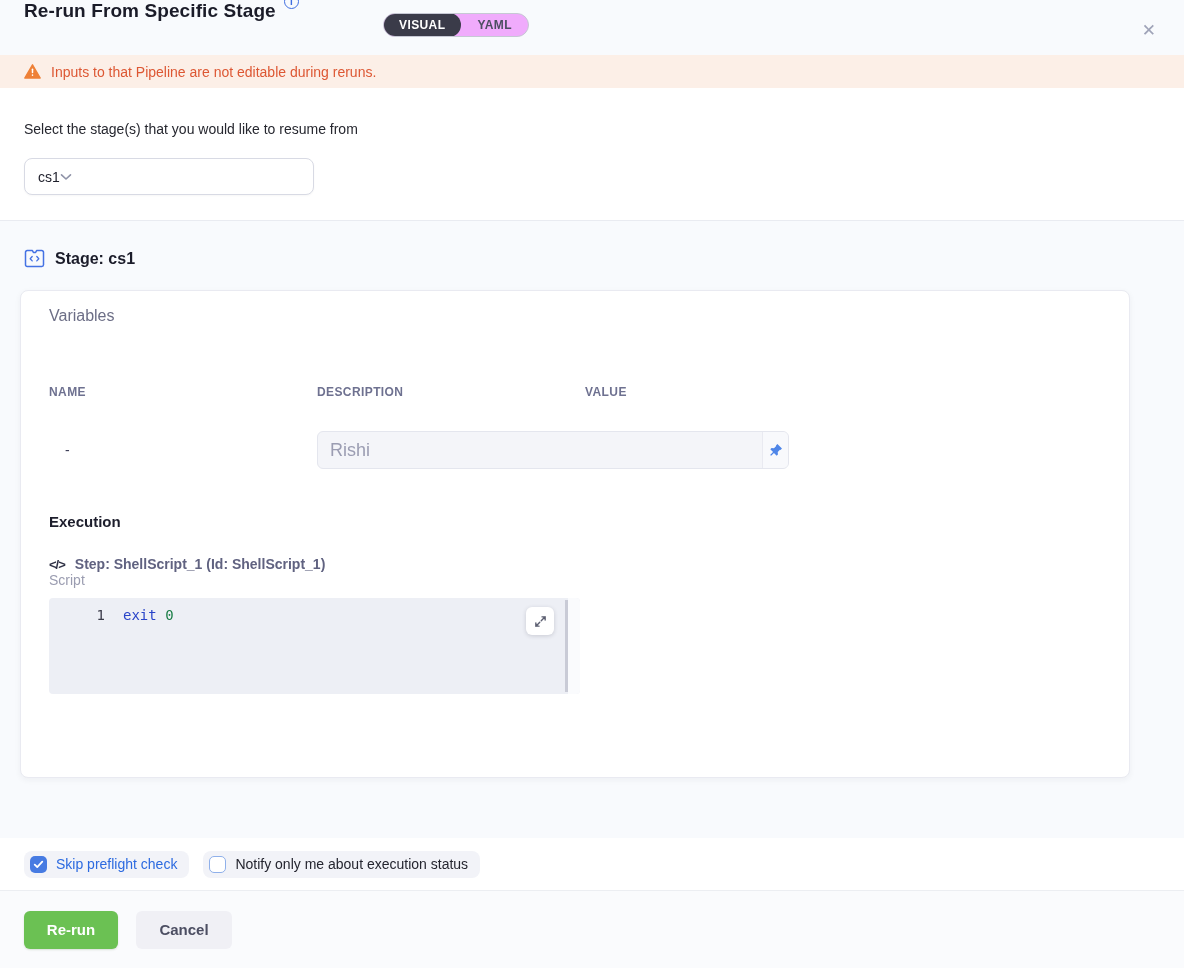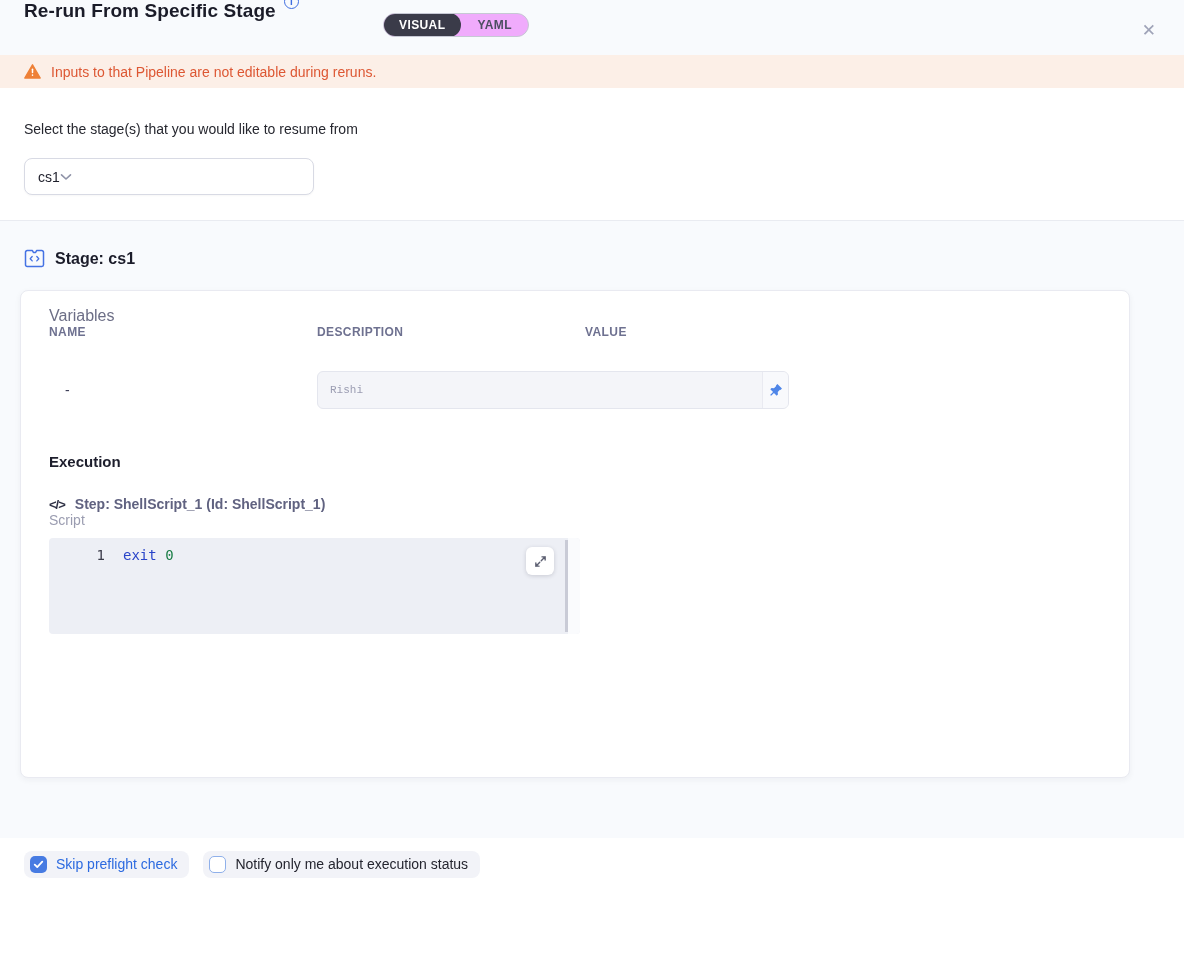--- a/index.html
+++ b/index.html
@@ -35,32 +35,32 @@
 
   
   .main { height:617px; background:#f8fafd; padding:28px 24px 0; }
   .stage-heading { display:flex; align-items:center; gap:10px; }
   .stage-heading-text { font-size:16px; font-weight:700; color:#1b1c2a; }
 
   .card { margin:22px 0 0 -4px; width:1110px; height:488px; background:#ffffff; border:1px solid #e9eaf1;
     border-radius:8px; box-shadow:0 2px 6px rgba(40,41,61,.05); padding:16px 28px 0; position:relative; }
   .variables-title { font-size:16px; font-weight:500; color:#6c6e86; }
 
-  .var-table { display:grid; grid-template-columns:268px 268px 472px; }
+  .var-table { margin-top:60px; display:grid; grid-template-columns:268px 268px 472px; }
   .col-header { font-size:12px; font-weight:700; color:#6e7190; letter-spacing:.4px; }
   .var-row { margin-top:32px; display:grid; grid-template-columns:268px 268px 472px; align-items:center; }
   .var-name-line { font-size:14px; }
   .var-name { font-weight:700; color:#1f2130; }
   .var-optional { color:#8b8ea3; font-weight:400; }
   .var-type { font-size:13px; color:#44465a; margin-top:4px; }
   .var-desc { font-size:14px; color:#3f415a; padding-left:16px; }
   .value-field { display:flex; align-items:stretch; width:472px; height:38px; border:1px solid #e4e6ee;
     border-radius:6px; background:#f4f5f9; overflow:hidden; }
-  .value-input { flex:1; border:none; outline:none; background:transparent; font-size:11px; color:#6a6c82;
-    padding:0 12px; font-family:Liberation Mono, monospace; }
+  .value-input { flex:1; border:none; outline:none; background:transparent; font-size:18px; color:#6a6c82;
+    padding:0 12px; font-family:Liberation Sans, sans-serif; }
   .value-input::placeholder { color:#9b9db2; opacity:1; }
   .pin-btn { width:26px; display:flex; align-items:center; justify-content:center; background:#f8f9fc;
     border-left:1px solid #e9eaf1; cursor:pointer; }
 
   .execution-title { margin-top:44px; font-size:15px; font-weight:700; color:#1d1e2c; }
   .step-row { margin-top:26px; display:flex; align-items:center; gap:10px; }
   .code-glyph { font-size:13px; font-weight:700; color:#303246; letter-spacing:-1px; }
   .step-label { font-size:14px; font-weight:700; color:#606280; }
 
   .script-label { font-size:14px; color:#9a9cb0; }
@@ -197,14 +197,18 @@
           </svg>
       </span>
       <span class="option-label-blue">Skip preflight check</span>
     </div>
     <div class="option-pill">
       <span class="checkbox unchecked"></span>
       <span class="option-label-dark">Notify only me about execution status</span>
     </div>
   </div>
 
+  <div class="footer">
+    <button class="btn btn-rerun">Re-run</button>
+    <button class="btn btn-cancel">Cancel</button>
+  </div>
 
 </div>
 
 </body></html>

